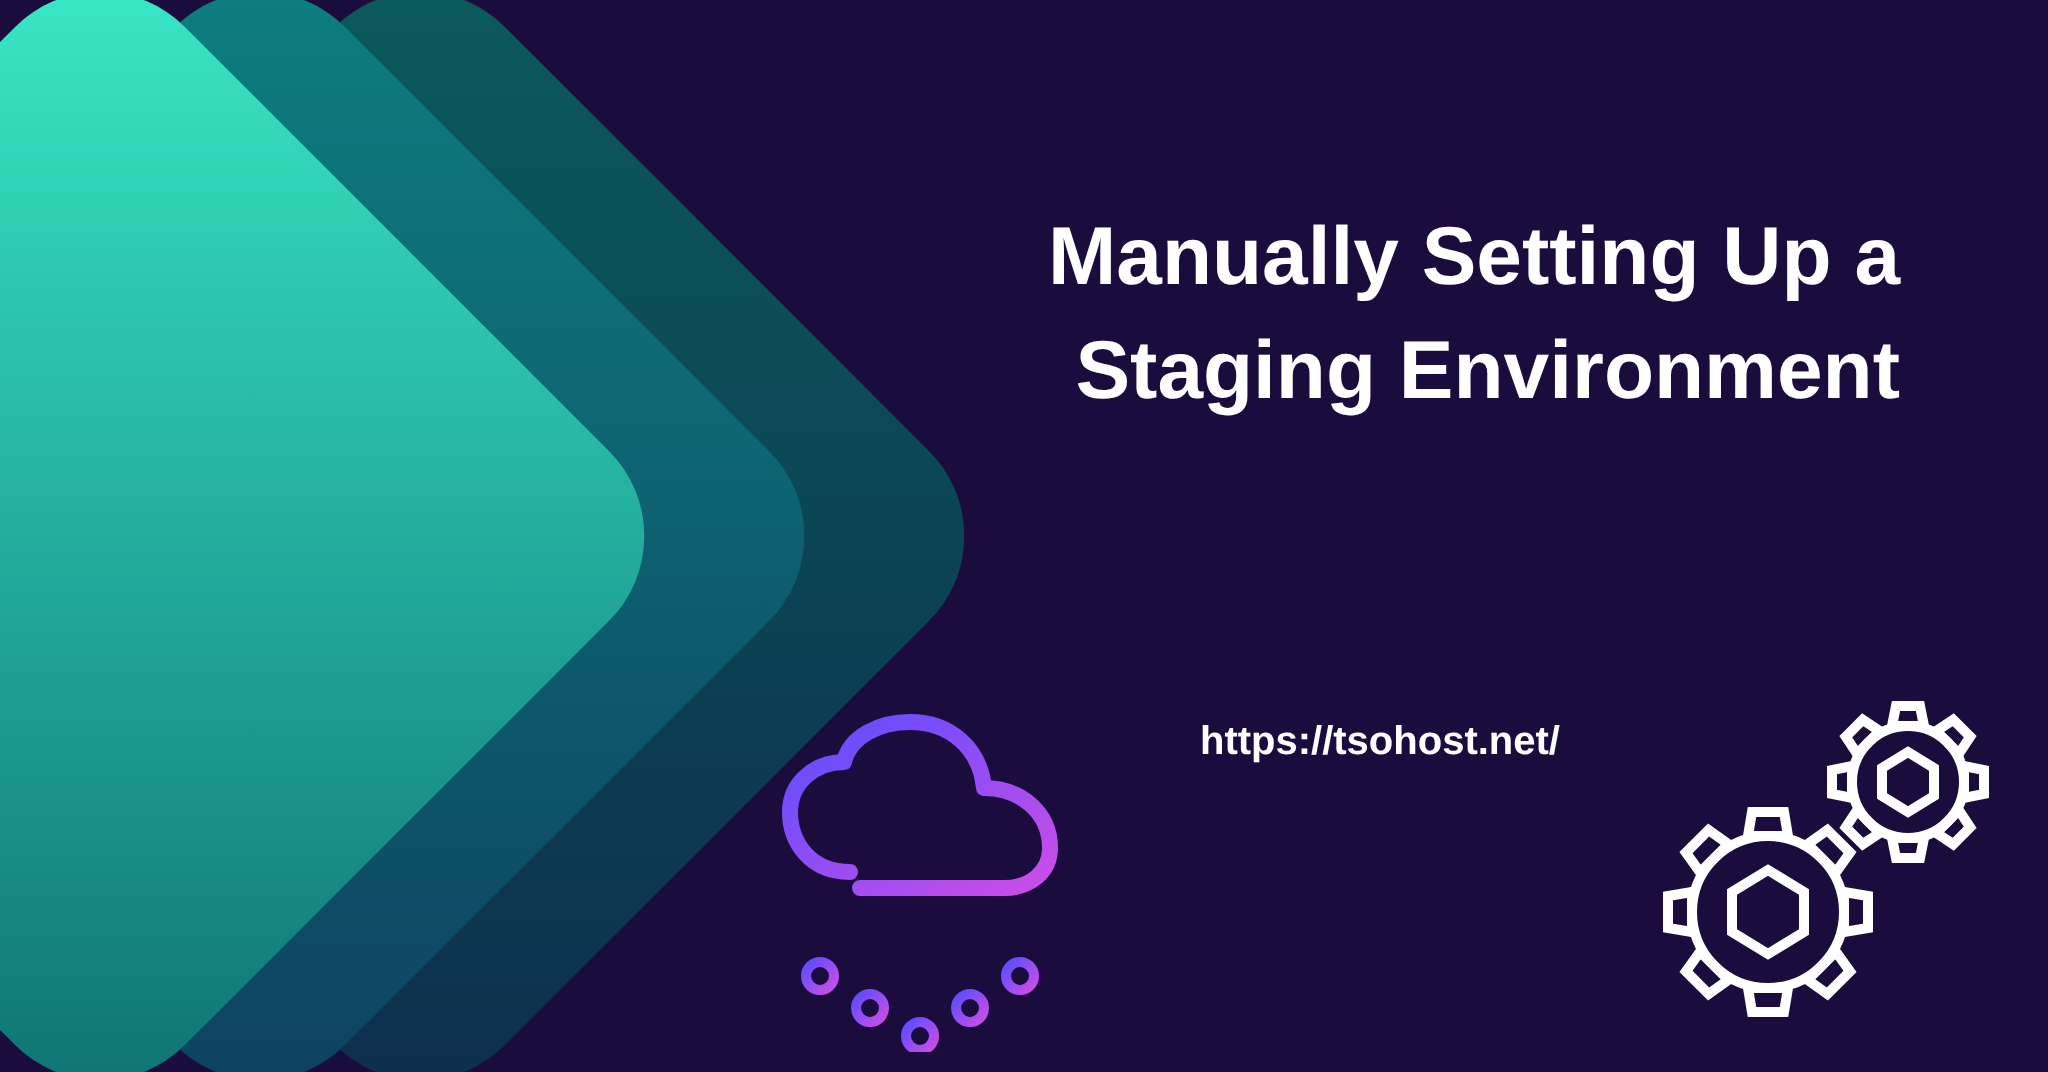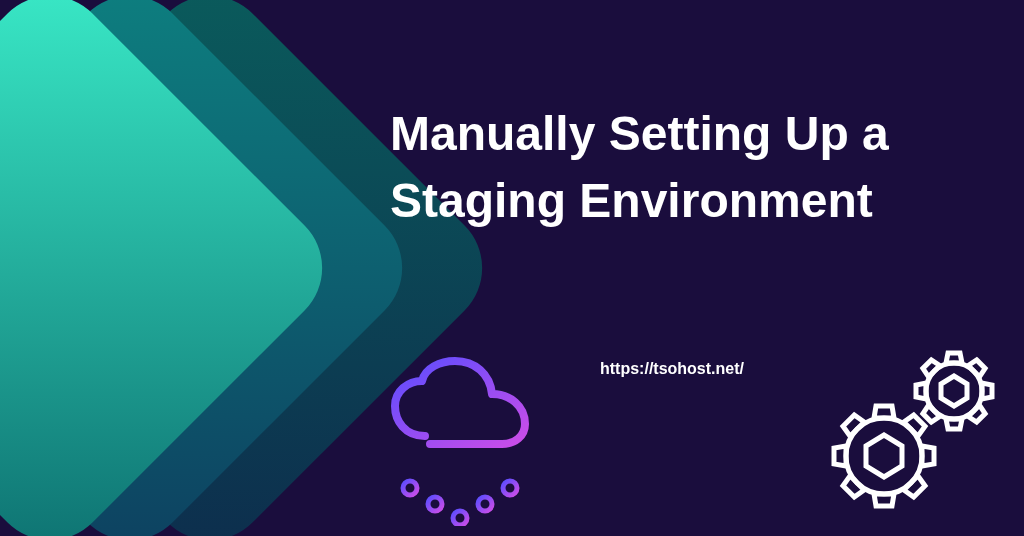--- a/index.html
+++ b/index.html
@@ -45,32 +45,32 @@
       height: 420px;
       background: linear-gradient(135deg, #3aebc8 0%, #0d7070 100%);
       left: 20px;
       top: -210px;
     }
     .title {
       position: absolute;
       left: 390px;
       top: 100px;
       color: #ffffff;
-      font-size: 48px;
+      font-size: 41px;
       font-weight: 700;
       line-height: 1.4;
-      text-align: left;
+      text-align: right;
       width: 560px;
     }
     .url-text {
       position: absolute;
       left: 600px;
       top: 360px;
       color: #ffffff;
-      font-size: 16px;
+      font-size: 20px;
       font-weight: 600;
     }
     .cloud-icon {
       position: absolute;
       left: 380px;
       bottom: 10px;
       width: 180px;
       height: 170px;
     }
     .gears-icon {

